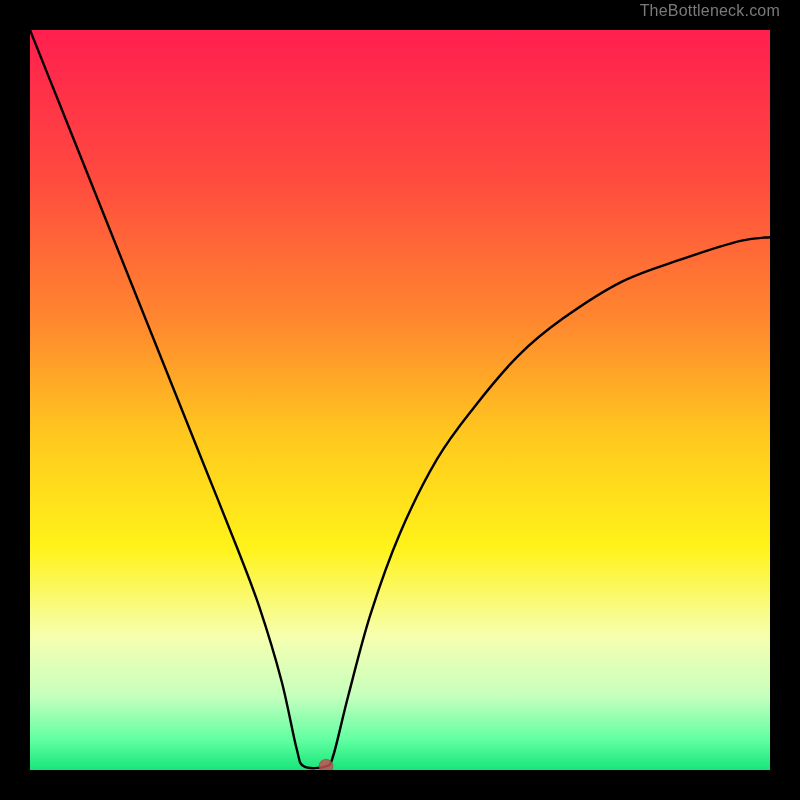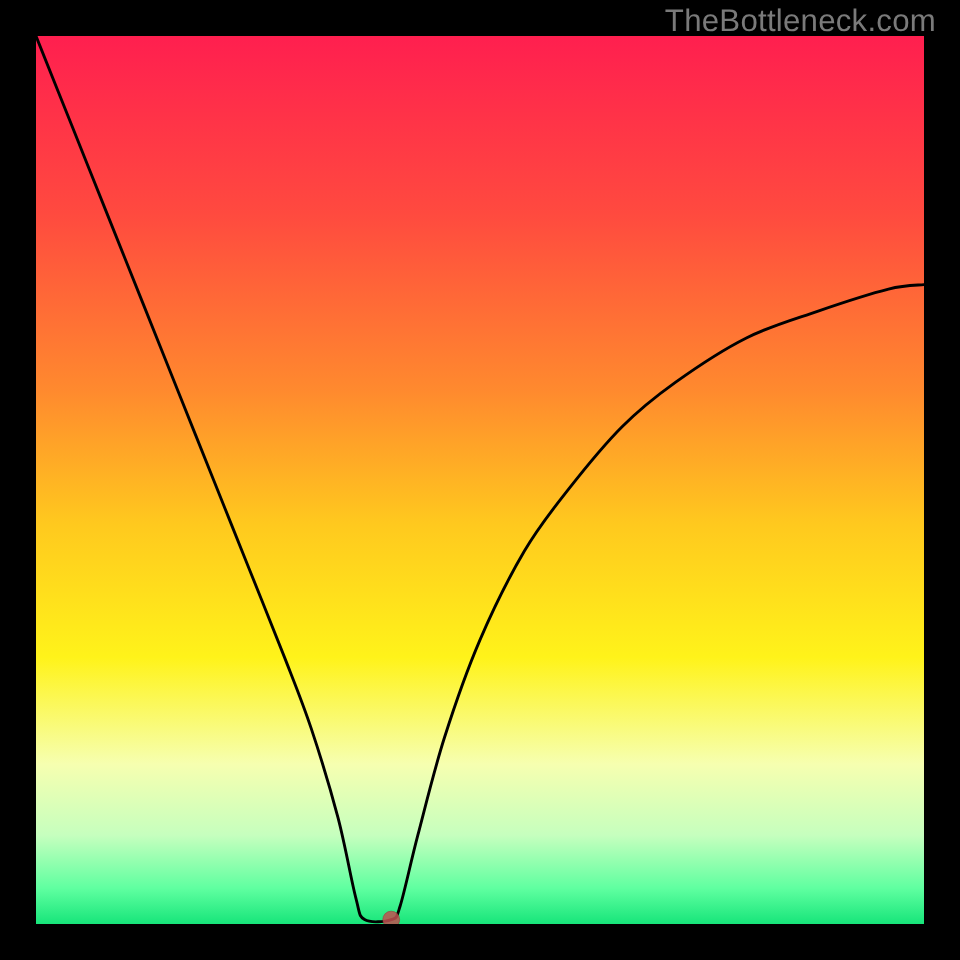--- a/index.html
+++ b/index.html
@@ -17,21 +17,21 @@
     top: 0;
     width: 800px;
     height: 800px;
     background: #000;
   }
   .watermark {
     position: absolute;
     top: 2px;
     right: 20px;
     color: #7a7a7a;
-    font-size: 26px;
+    font-size: 16px;
     font-weight: 500;
     letter-spacing: 0.2px;
   }
   .plot-wrap {
     position: absolute;
     left: 30px;
     top: 30px;
     width: 740px;
     height: 740px;
   }

